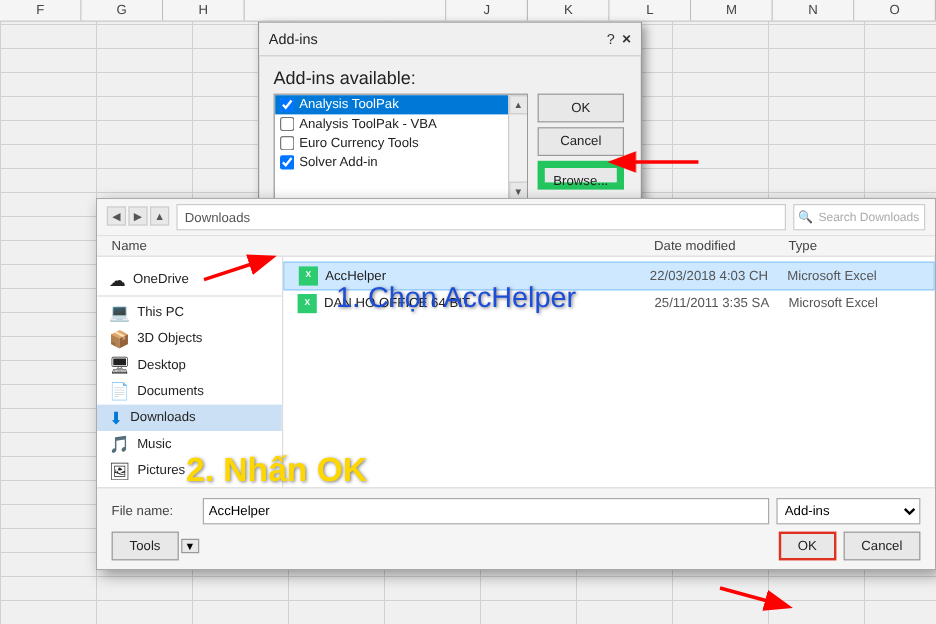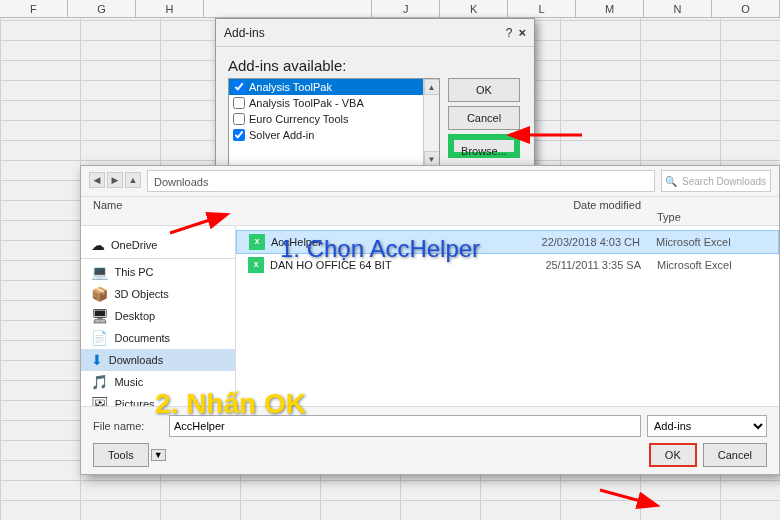--- a/index.html
+++ b/index.html
@@ -268,22 +268,22 @@
 
     .browse-column-headers {
       display: flex;
       padding: 2px 12px;
       background: #f5f5f5;
       border-bottom: 1px solid #ddd;
       font-size: 11px;
       color: #444;
     }
     .browse-col-name { flex: 1; padding-right: 4px; }
-    .browse-col-date { width: 140px; text-align: right; padding-right: 16px; }
-    .browse-col-type { width: 110px; margin-top: 12px; }
+    .browse-col-date { width: 140px; text-align: center; padding-right: 16px; }
+    .browse-col-type { width: 110px; }
 
     
     .browse-footer {
       position: absolute;
       bottom: 0;
       left: 0;
       right: 0;
       height: 68px;
       background: #f5f5f5;
       border-top: 1px solid #ddd;
@@ -348,21 +348,21 @@
       font-size: 24px;
       font-weight: normal;
       color: #1d4ed8;
       text-shadow: 1px 1px 3px rgba(0,0,0,0.5);
       z-index: 300;
       pointer-events: none;
     }
 
     .step2-text {
       position: absolute;
-      top: 388px;
+      top: 376px;
       left: 155px;
       font-size: 28px;
       font-weight: bold;
       color: #ffd700;
       text-shadow: 1px 1px 3px rgba(0,0,0,0.5);
       z-index: 300;
       pointer-events: none;
     }
 
     

